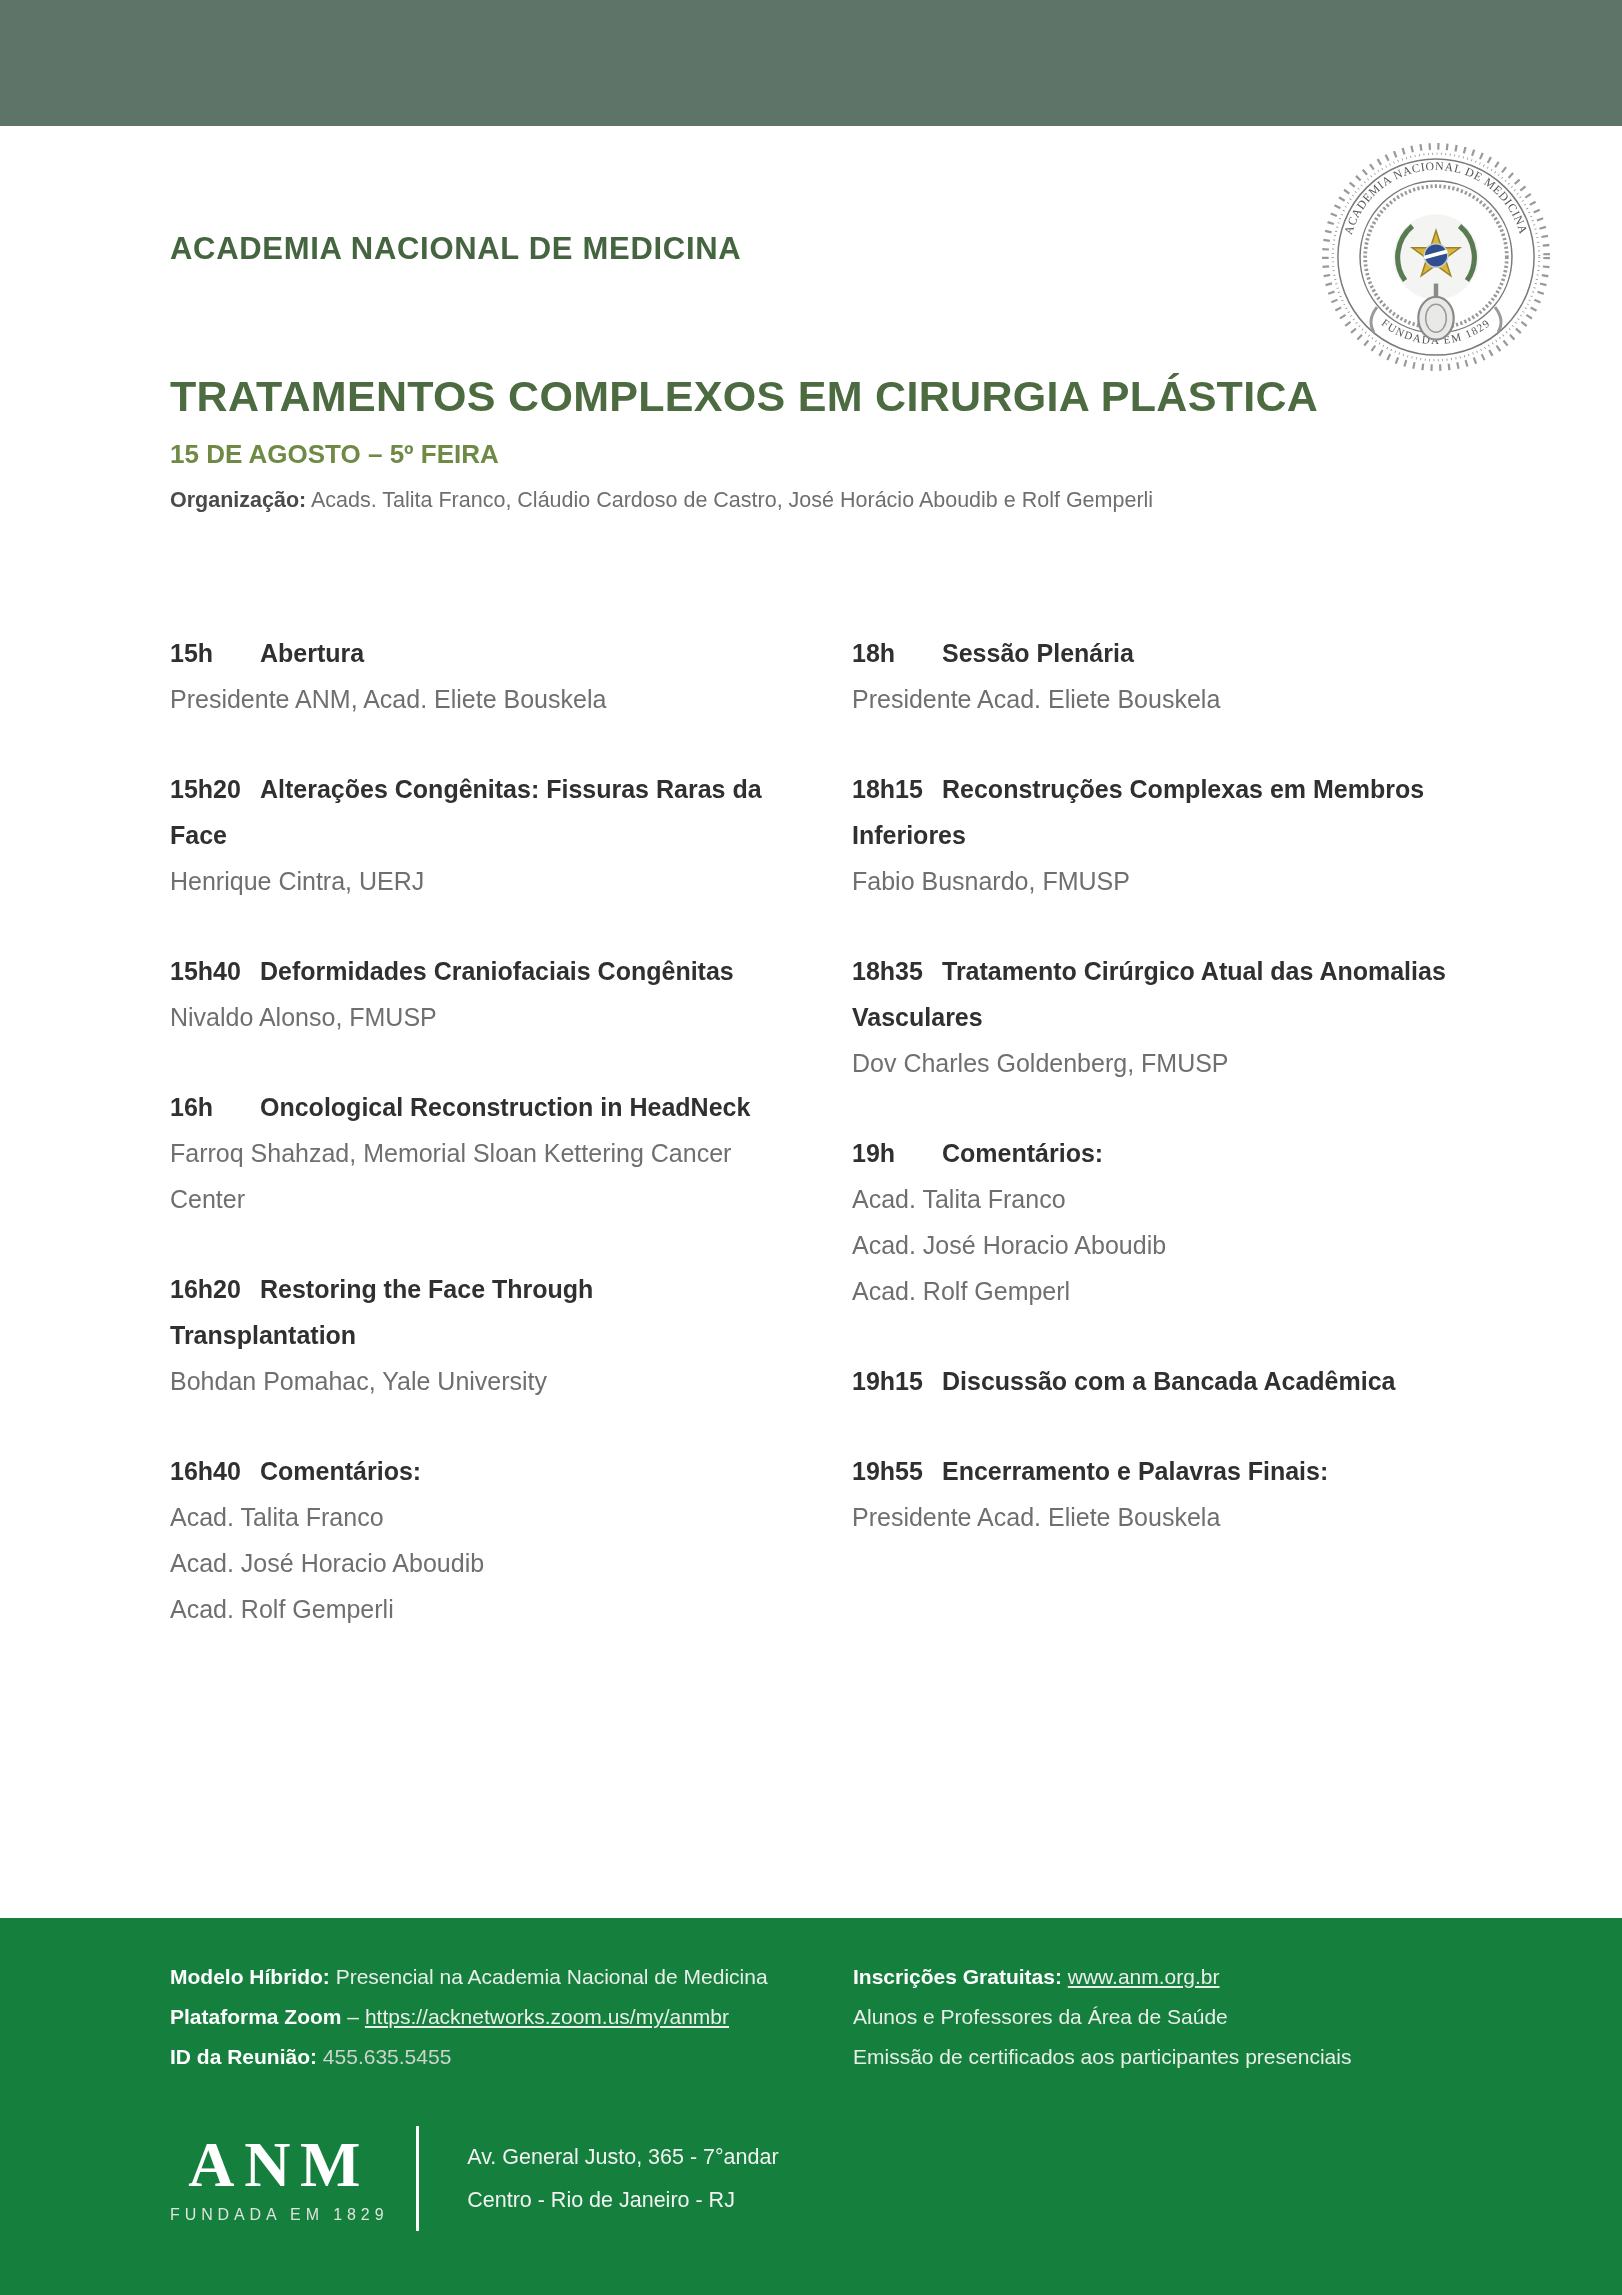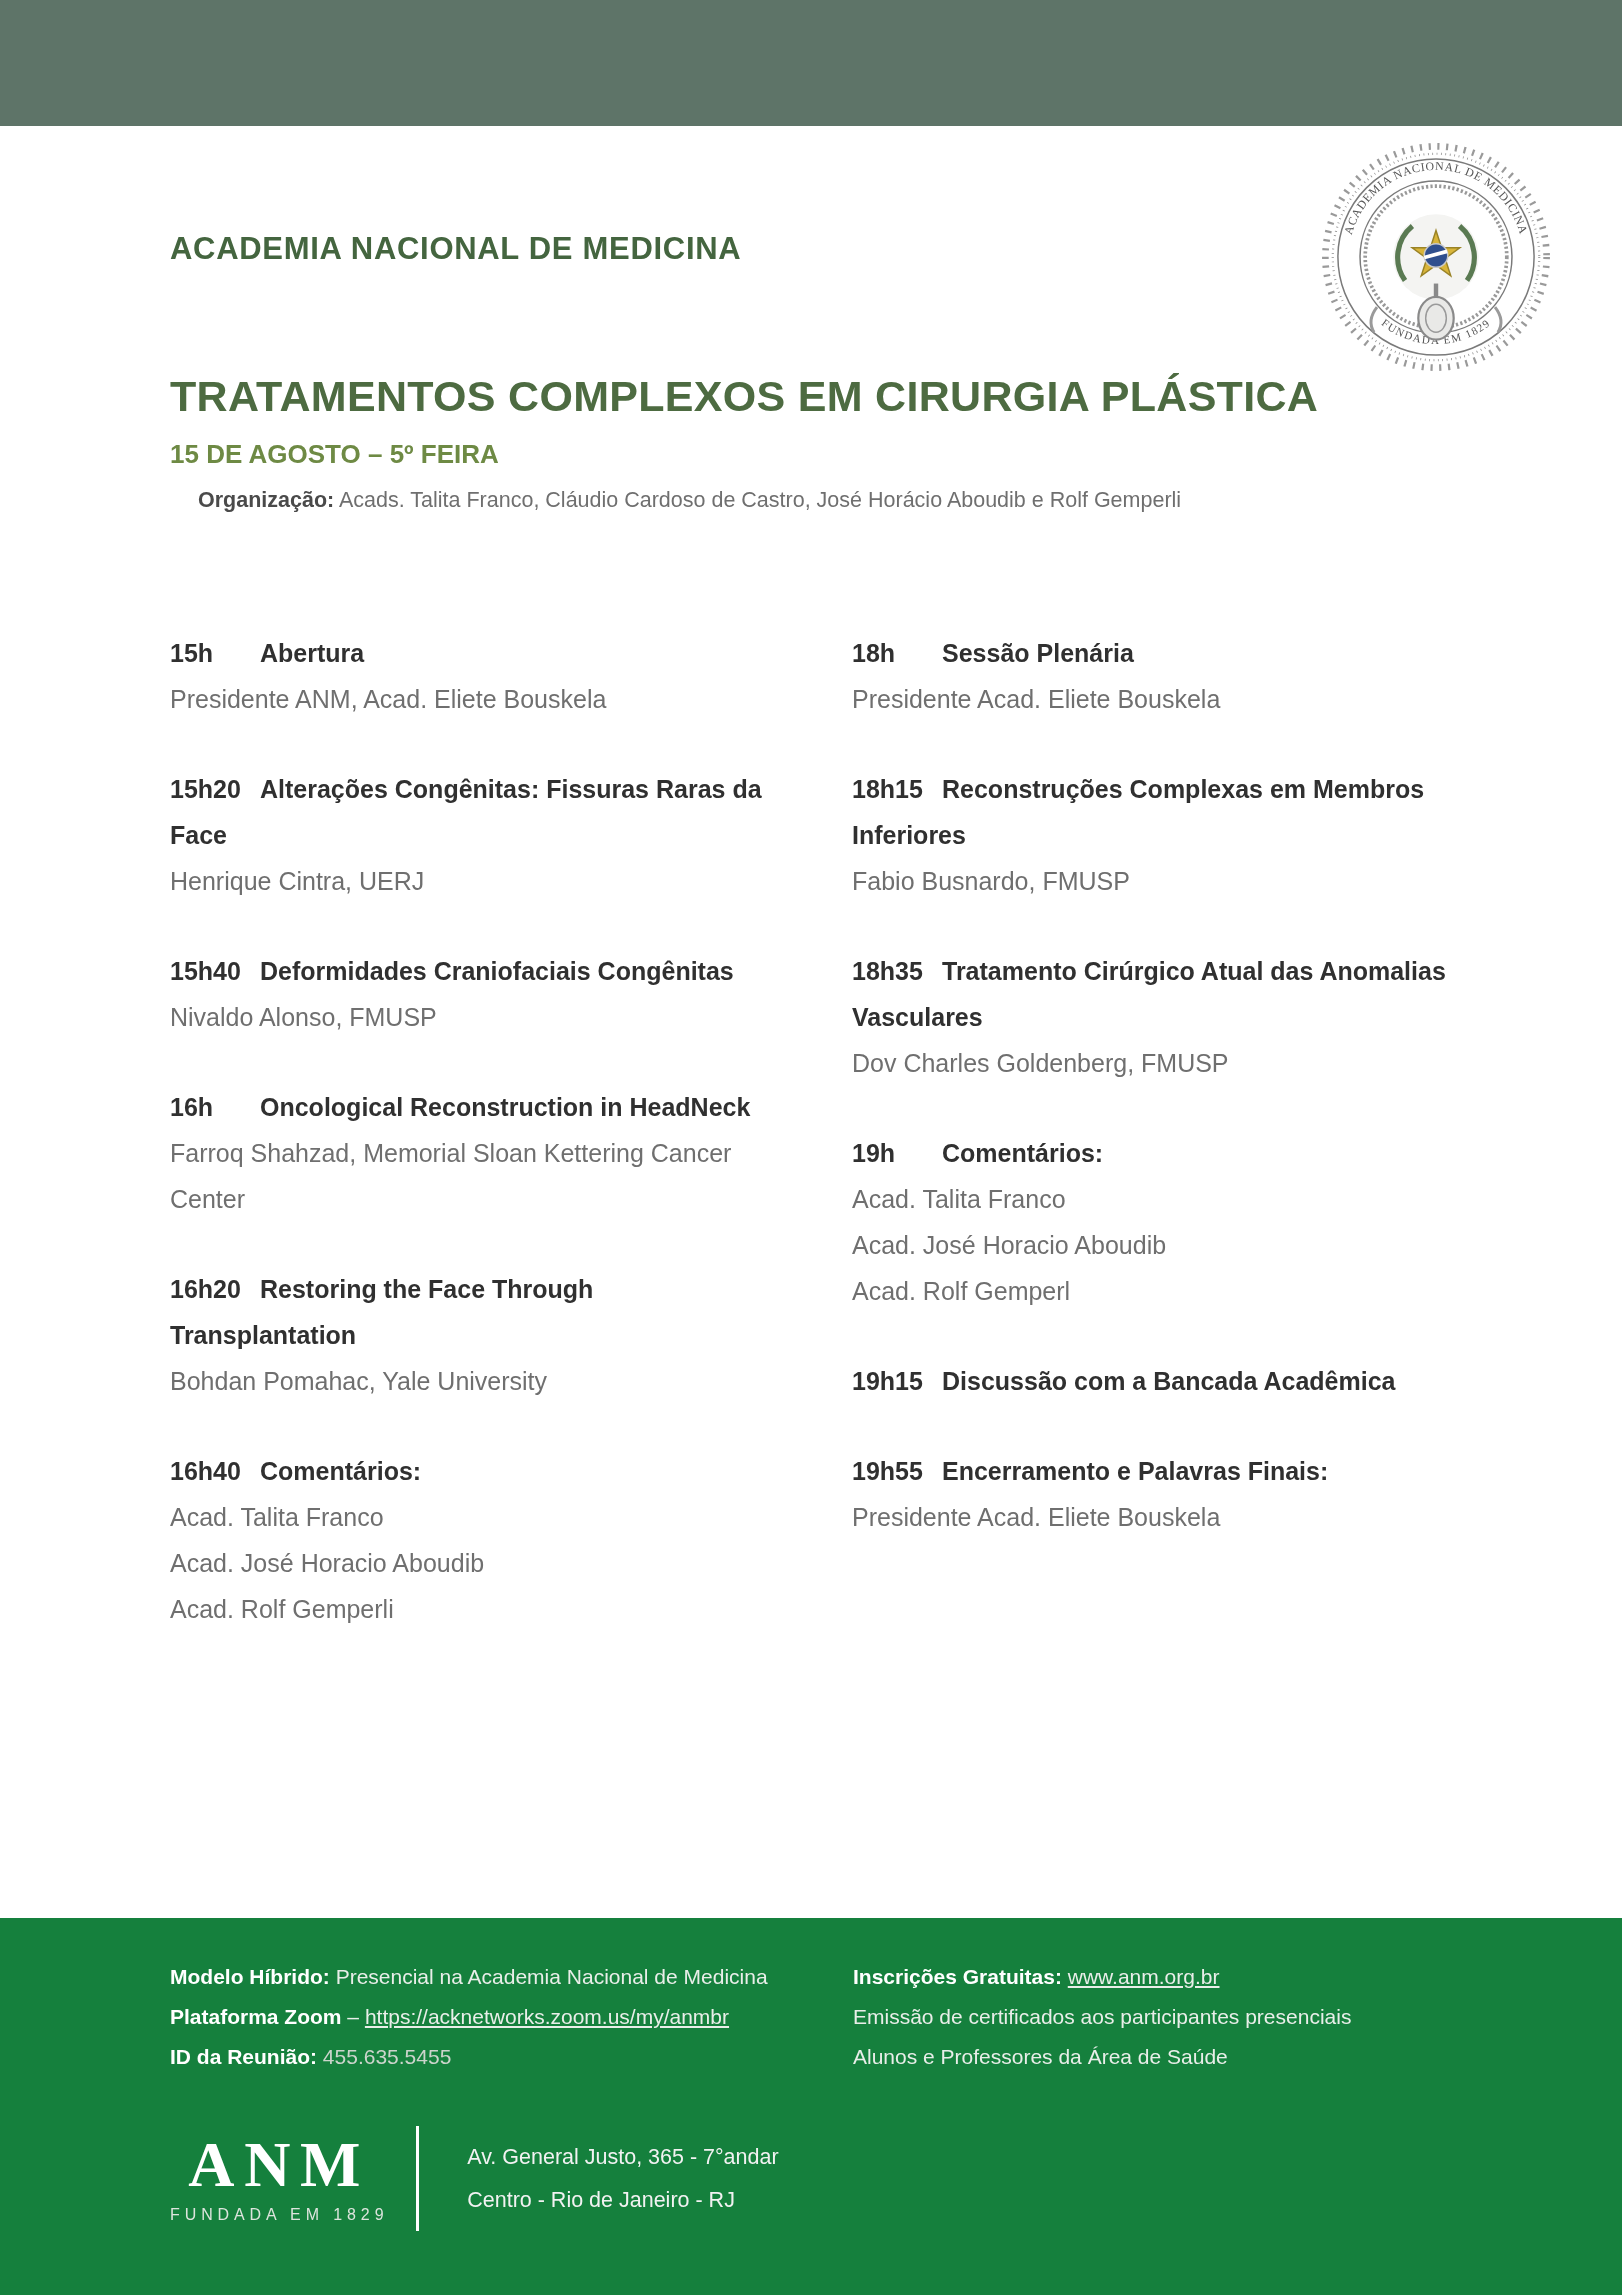--- a/index.html
+++ b/index.html
@@ -10,21 +10,21 @@
   }
   .top-bar { position:absolute; top:0; left:0; right:0; height:126px; background:#5e7468; }
 
   .seal { position:absolute; top:139px; left:1318px; width:236px; height:236px; }
 
   .content { position:absolute; top:126px; left:170px; width:1304px; }
   .org-name { margin-top:105px; font-size:31px; font-weight:700; color:#44653f; letter-spacing:0.7px; }
   .event-title { margin-top:105px; font-size:43px; font-weight:700; color:#4d6b41; letter-spacing:0.3px; }
   .date-line { margin-top:18px; font-size:26px; font-weight:700; color:#6e8a44; }
   .organizer { margin-top:18px; font-size:21.5px; color:#6f6f6f; }
-  .organizer-label { font-weight:700; color:#4a4a4a;margin-left:28px; }
+  .organizer-label { font-weight:700; color:#4a4a4a; }
 
   .schedule { display:flex; margin-top:117px; }
   .col-left  { flex:none; width:613px; margin-right:69px; }
   .col-right { flex:none; width:645px; }
   .entry { margin-bottom:44px; font-size:25px; line-height:46px; }
   .time   { display:inline-block; min-width:90px; font-weight:700; color:#303030; }
   .etitle { font-weight:700; color:#303030; }
   .speaker { color:#6f6f6f; }
 
   .footer { position:absolute; left:0; right:0; bottom:0; height:377px; background:#15803d; }
@@ -184,22 +184,22 @@
         <div class="f-line">
           <span class="f-bold">ID da Reunião:</span>
           <span class="f-dim">455.635.5455</span>
         </div>
       </div>
       <div class="footer-col-right">
         <div class="f-line">
           <span class="f-bold">Inscrições Gratuitas:</span>
           <a class="f-link">www.anm.org.br</a>
         </div>
+        <div class="f-line">Alunos e Professores da Área de Saúde</div>
         <div class="f-line">Emissão de certificados aos participantes presenciais</div>
-        <div class="f-line">Alunos e Professores da Área de Saúde</div>
       </div>
     </div>
 
     <div class="footer-logo-row">
       <div class="anm-logo">
         <div class="anm-text">ANM</div>
         <div class="anm-sub">FUNDADA EM 1829</div>
       </div>
       <div class="v-divider"></div>
       <div class="address">

